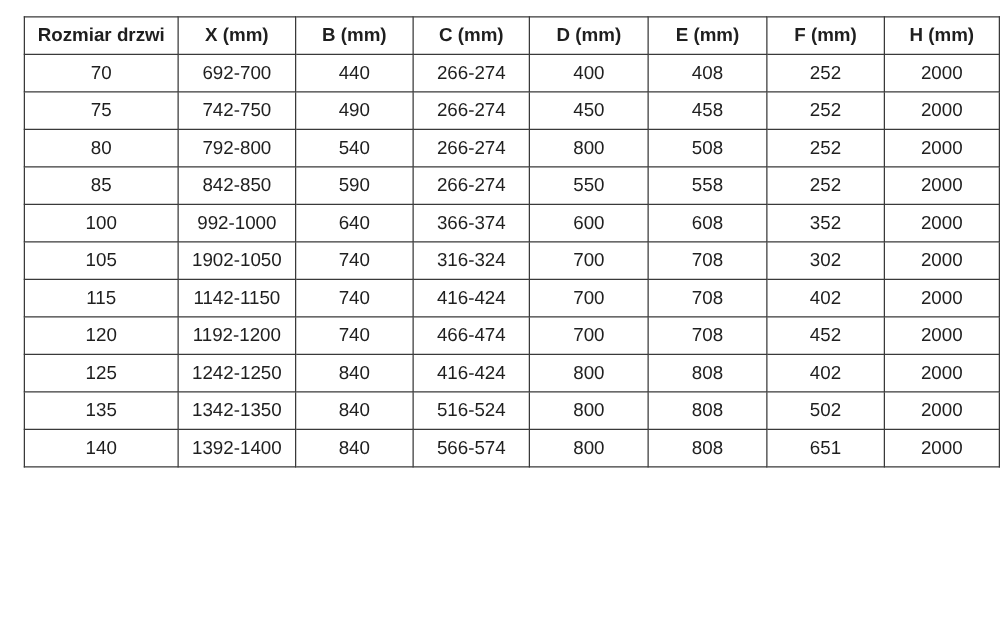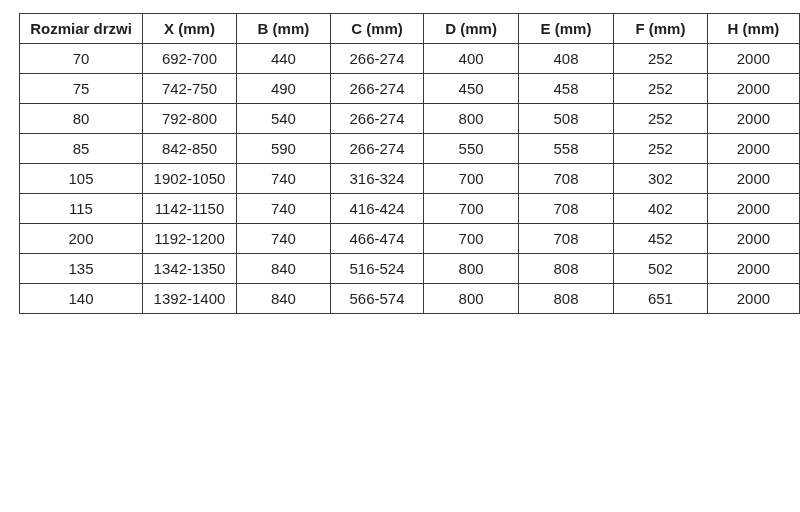--- a/index.html
+++ b/index.html
@@ -112,47 +112,67 @@
           <td>85</td>
           <td>842-850</td>
           <td>590</td>
           <td>266-274</td>
           <td>550</td>
           <td>558</td>
           <td>252</td>
           <td>2000</td>
         </tr>
         <tr>
+          <td>100</td>
+          <td>992-1000</td>
+          <td>640</td>
+          <td>366-374</td>
+          <td>600</td>
+          <td>608</td>
+          <td>352</td>
+          <td>2000</td>
+        </tr>
+        <tr>
           <td>105</td>
           <td>1902-1050</td>
           <td>740</td>
           <td>316-324</td>
           <td>700</td>
           <td>708</td>
           <td>302</td>
           <td>2000</td>
         </tr>
         <tr>
           <td>115</td>
           <td>1142-1150</td>
           <td>740</td>
           <td>416-424</td>
           <td>700</td>
           <td>708</td>
           <td>402</td>
           <td>2000</td>
         </tr>
         <tr>
-          <td>200</td>
+          <td>120</td>
           <td>1192-1200</td>
           <td>740</td>
           <td>466-474</td>
           <td>700</td>
           <td>708</td>
           <td>452</td>
+          <td>2000</td>
+        </tr>
+        <tr>
+          <td>125</td>
+          <td>1242-1250</td>
+          <td>840</td>
+          <td>416-424</td>
+          <td>800</td>
+          <td>808</td>
+          <td>402</td>
           <td>2000</td>
         </tr>
         <tr>
           <td>135</td>
           <td>1342-1350</td>
           <td>840</td>
           <td>516-524</td>
           <td>800</td>
           <td>808</td>
           <td>502</td>

